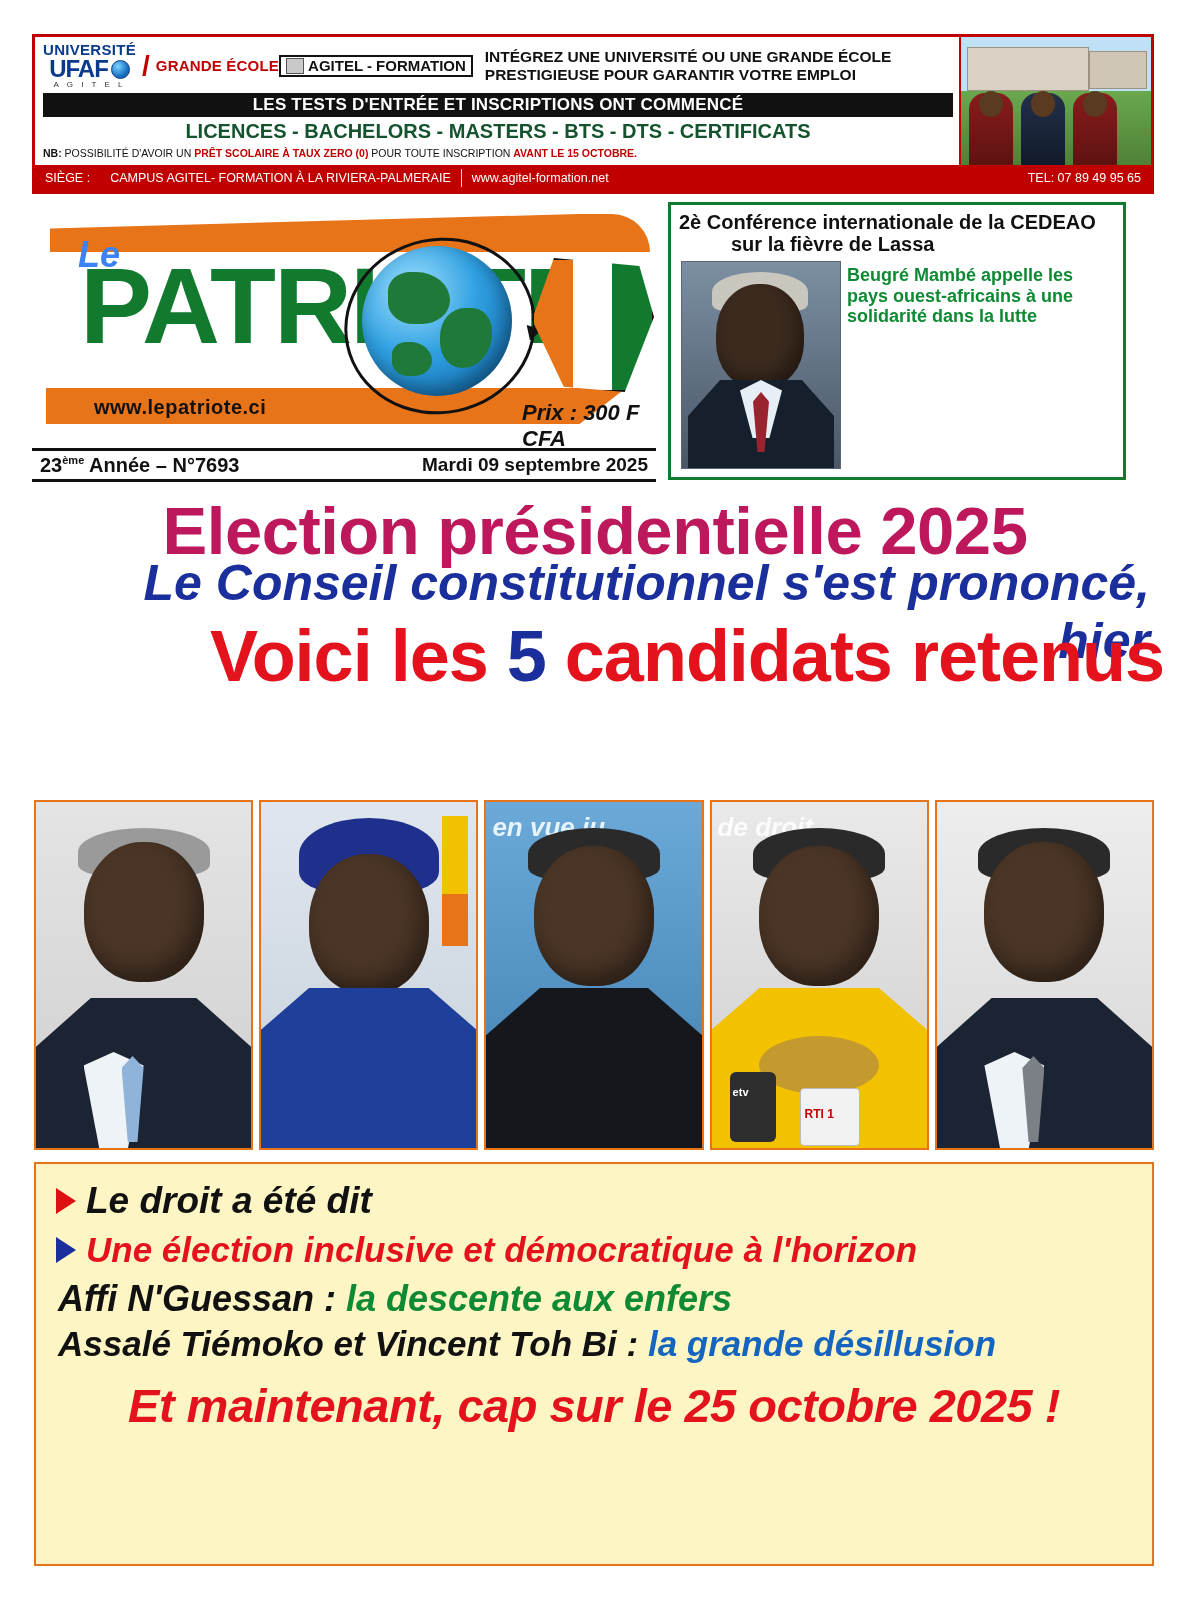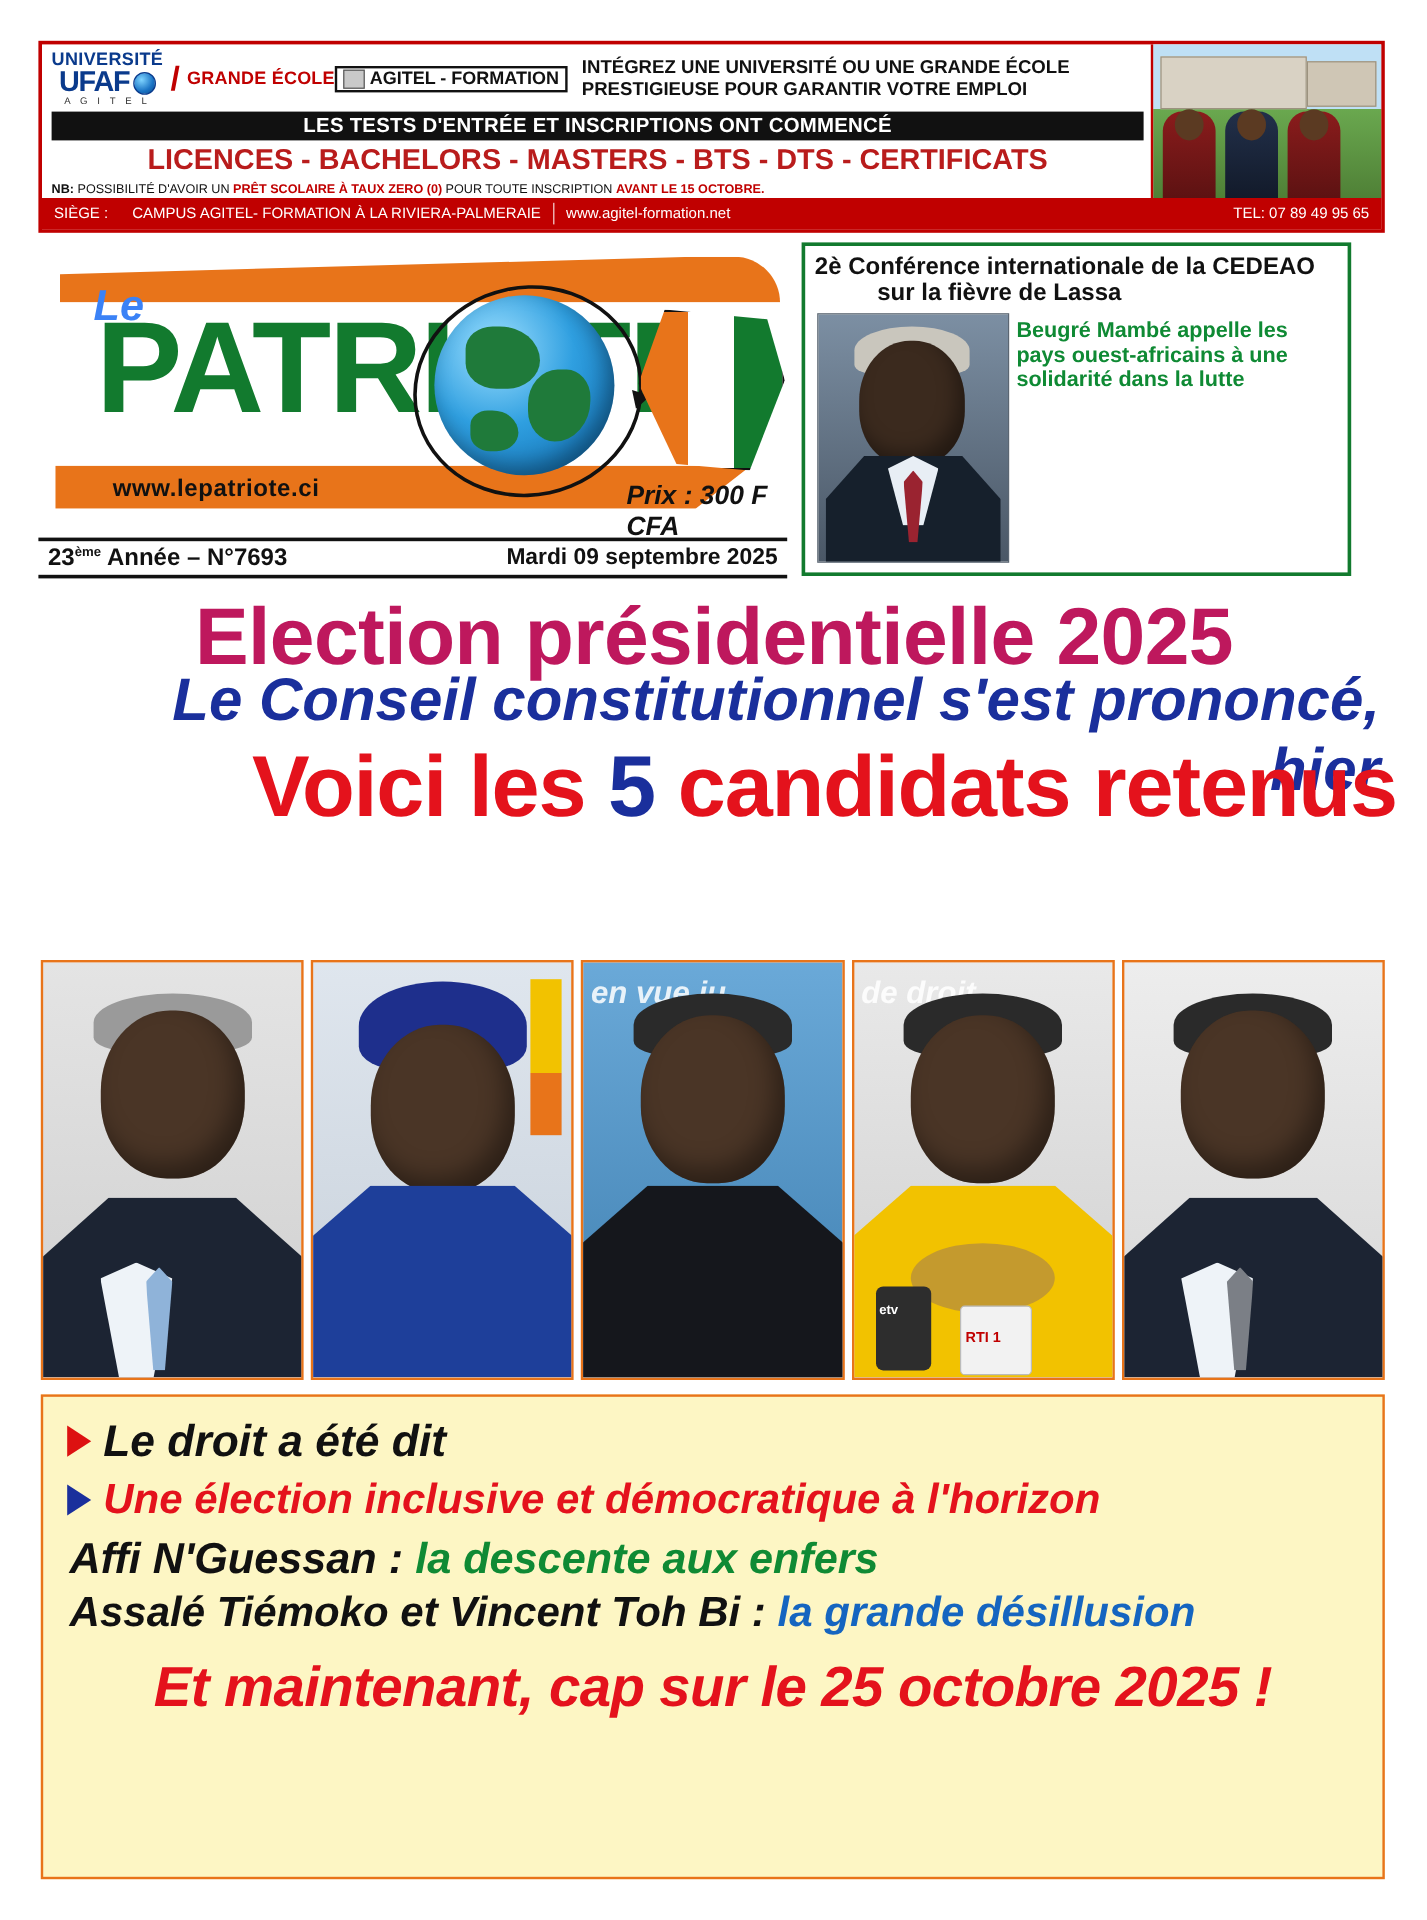--- a/index.html
+++ b/index.html
@@ -31,21 +31,21 @@
   .ad-slash{color:#c00000;font-size:28px;font-weight:bold;}
   .agitel-block{display:flex;flex-direction:row;align-items:center;line-height:1.05;}
   .agitel-l1{color:#c00000;font-weight:bold;font-size:15px;letter-spacing:.2px;}
   .agitel-l2{border:2px solid #111;padding:1px 5px;display:flex;align-items:center;gap:4px;}
   .agitel-l2 .atxt{font-weight:bold;font-size:15px;color:#111;}
   .agitel-ico{width:16px;height:14px;background:#c9c9c9;border:1px solid #555;}
   .ad-head-txt{flex:1;display:flex;flex-direction:column;justify-content:center;line-height:1.1;padding-left:6px;}
   .ad-head-txt div{font-weight:bold;font-size:15.5px;color:#111;}
   .ad-row2{background:#111;color:#fff;font-weight:bold;font-size:17px;
     text-align:center;margin-top:4px;padding:2px 0;letter-spacing:.2px;}
-  .ad-row3{color:#b91c1c;font-weight:bold;font-size:24px;text-align:center;margin-top:3px;}
+  .ad-row3{color:#14532d;font-weight:bold;font-size:20px;text-align:center;margin-top:3px;}
   .ad-row4{font-size:10.5px;margin-top:4px;color:#111;}
   .ad-row4 b.red{color:#c00000;}
   .ad-photo{width:190px;border-left:2px solid #c00000;position:relative;overflow:hidden;
     background:linear-gradient(#bfe0f5 0%,#bfe0f5 42%,#6aa84f 42%,#4f8036 100%);}
   .ad-photo .bldg{position:absolute;left:6px;top:10px;width:120px;height:42px;background:#d9d2c4;border:1px solid #9c927f;}
   .ad-photo .bldg2{position:absolute;left:128px;top:14px;width:56px;height:36px;background:#cfc6b5;border:1px solid #9c927f;}
   .ad-photo .stud{position:absolute;bottom:0;width:44px;height:72px;border-radius:16px 16px 0 0;}
   .s1{left:8px;background:linear-gradient(#8a1c1c,#5d1212);}
   .s2{left:60px;background:linear-gradient(#22304a,#121a2a);}
   .s3{left:112px;background:linear-gradient(#8a1c1c,#5d1212);}

